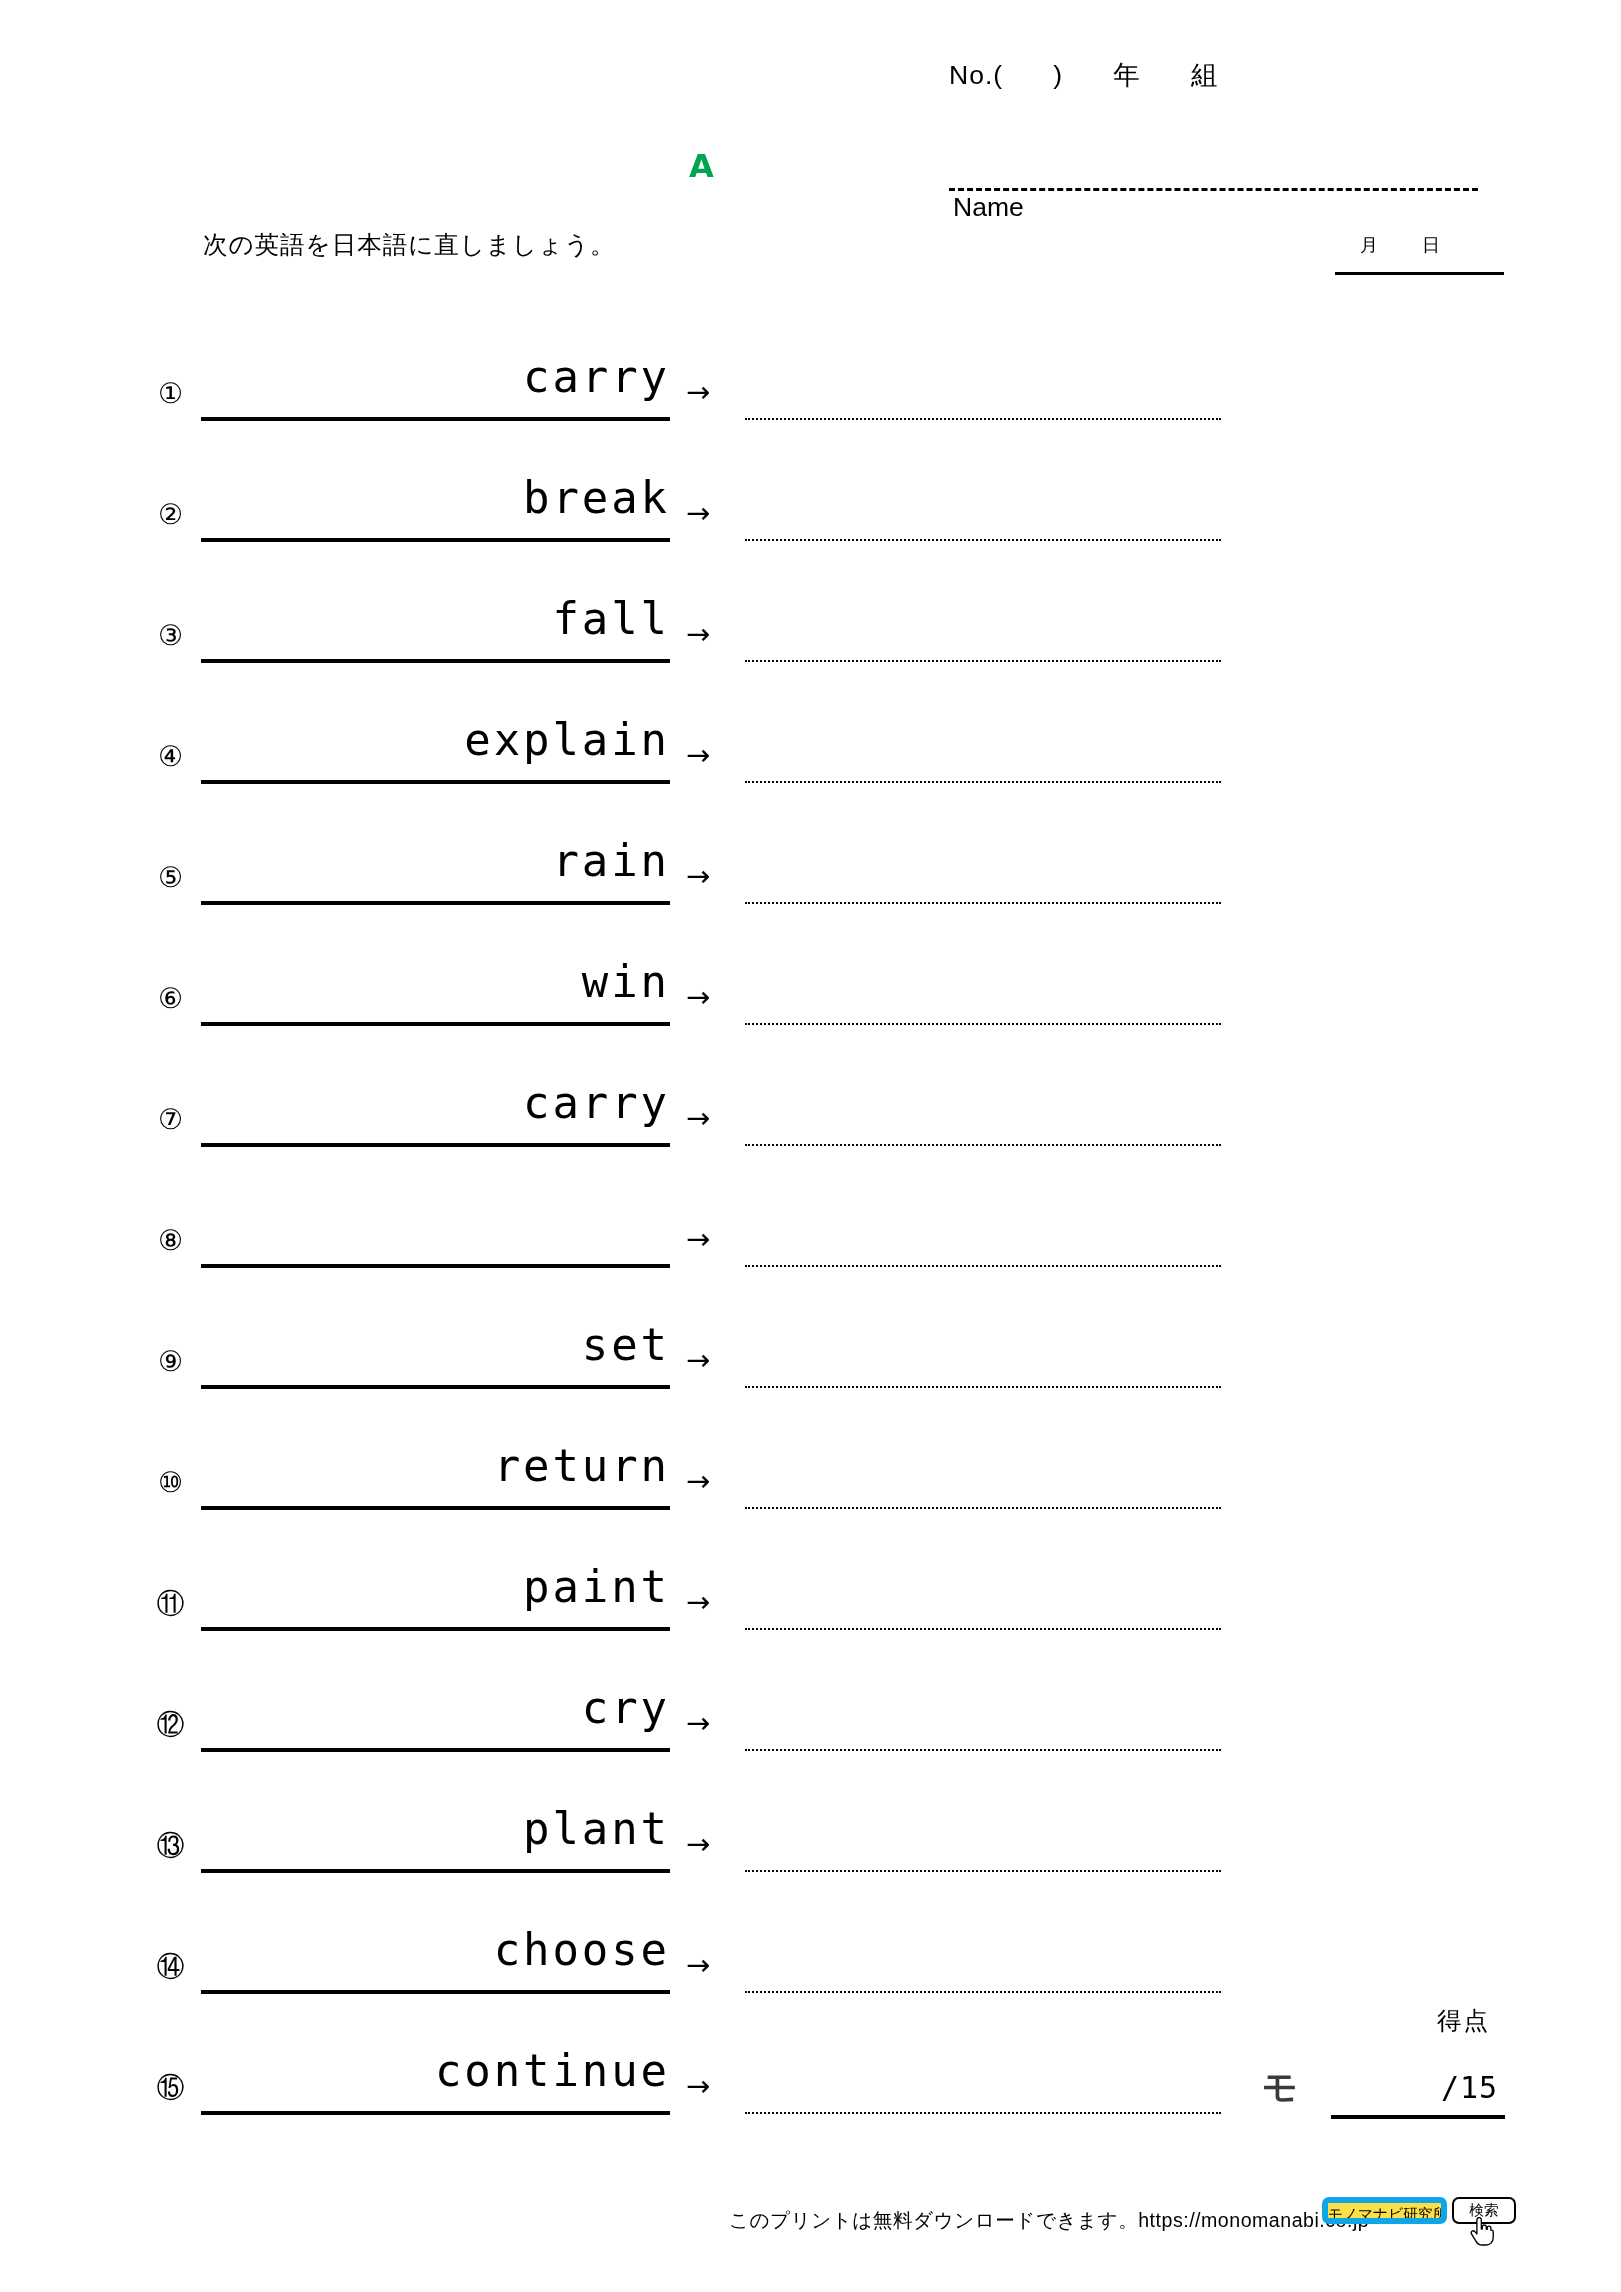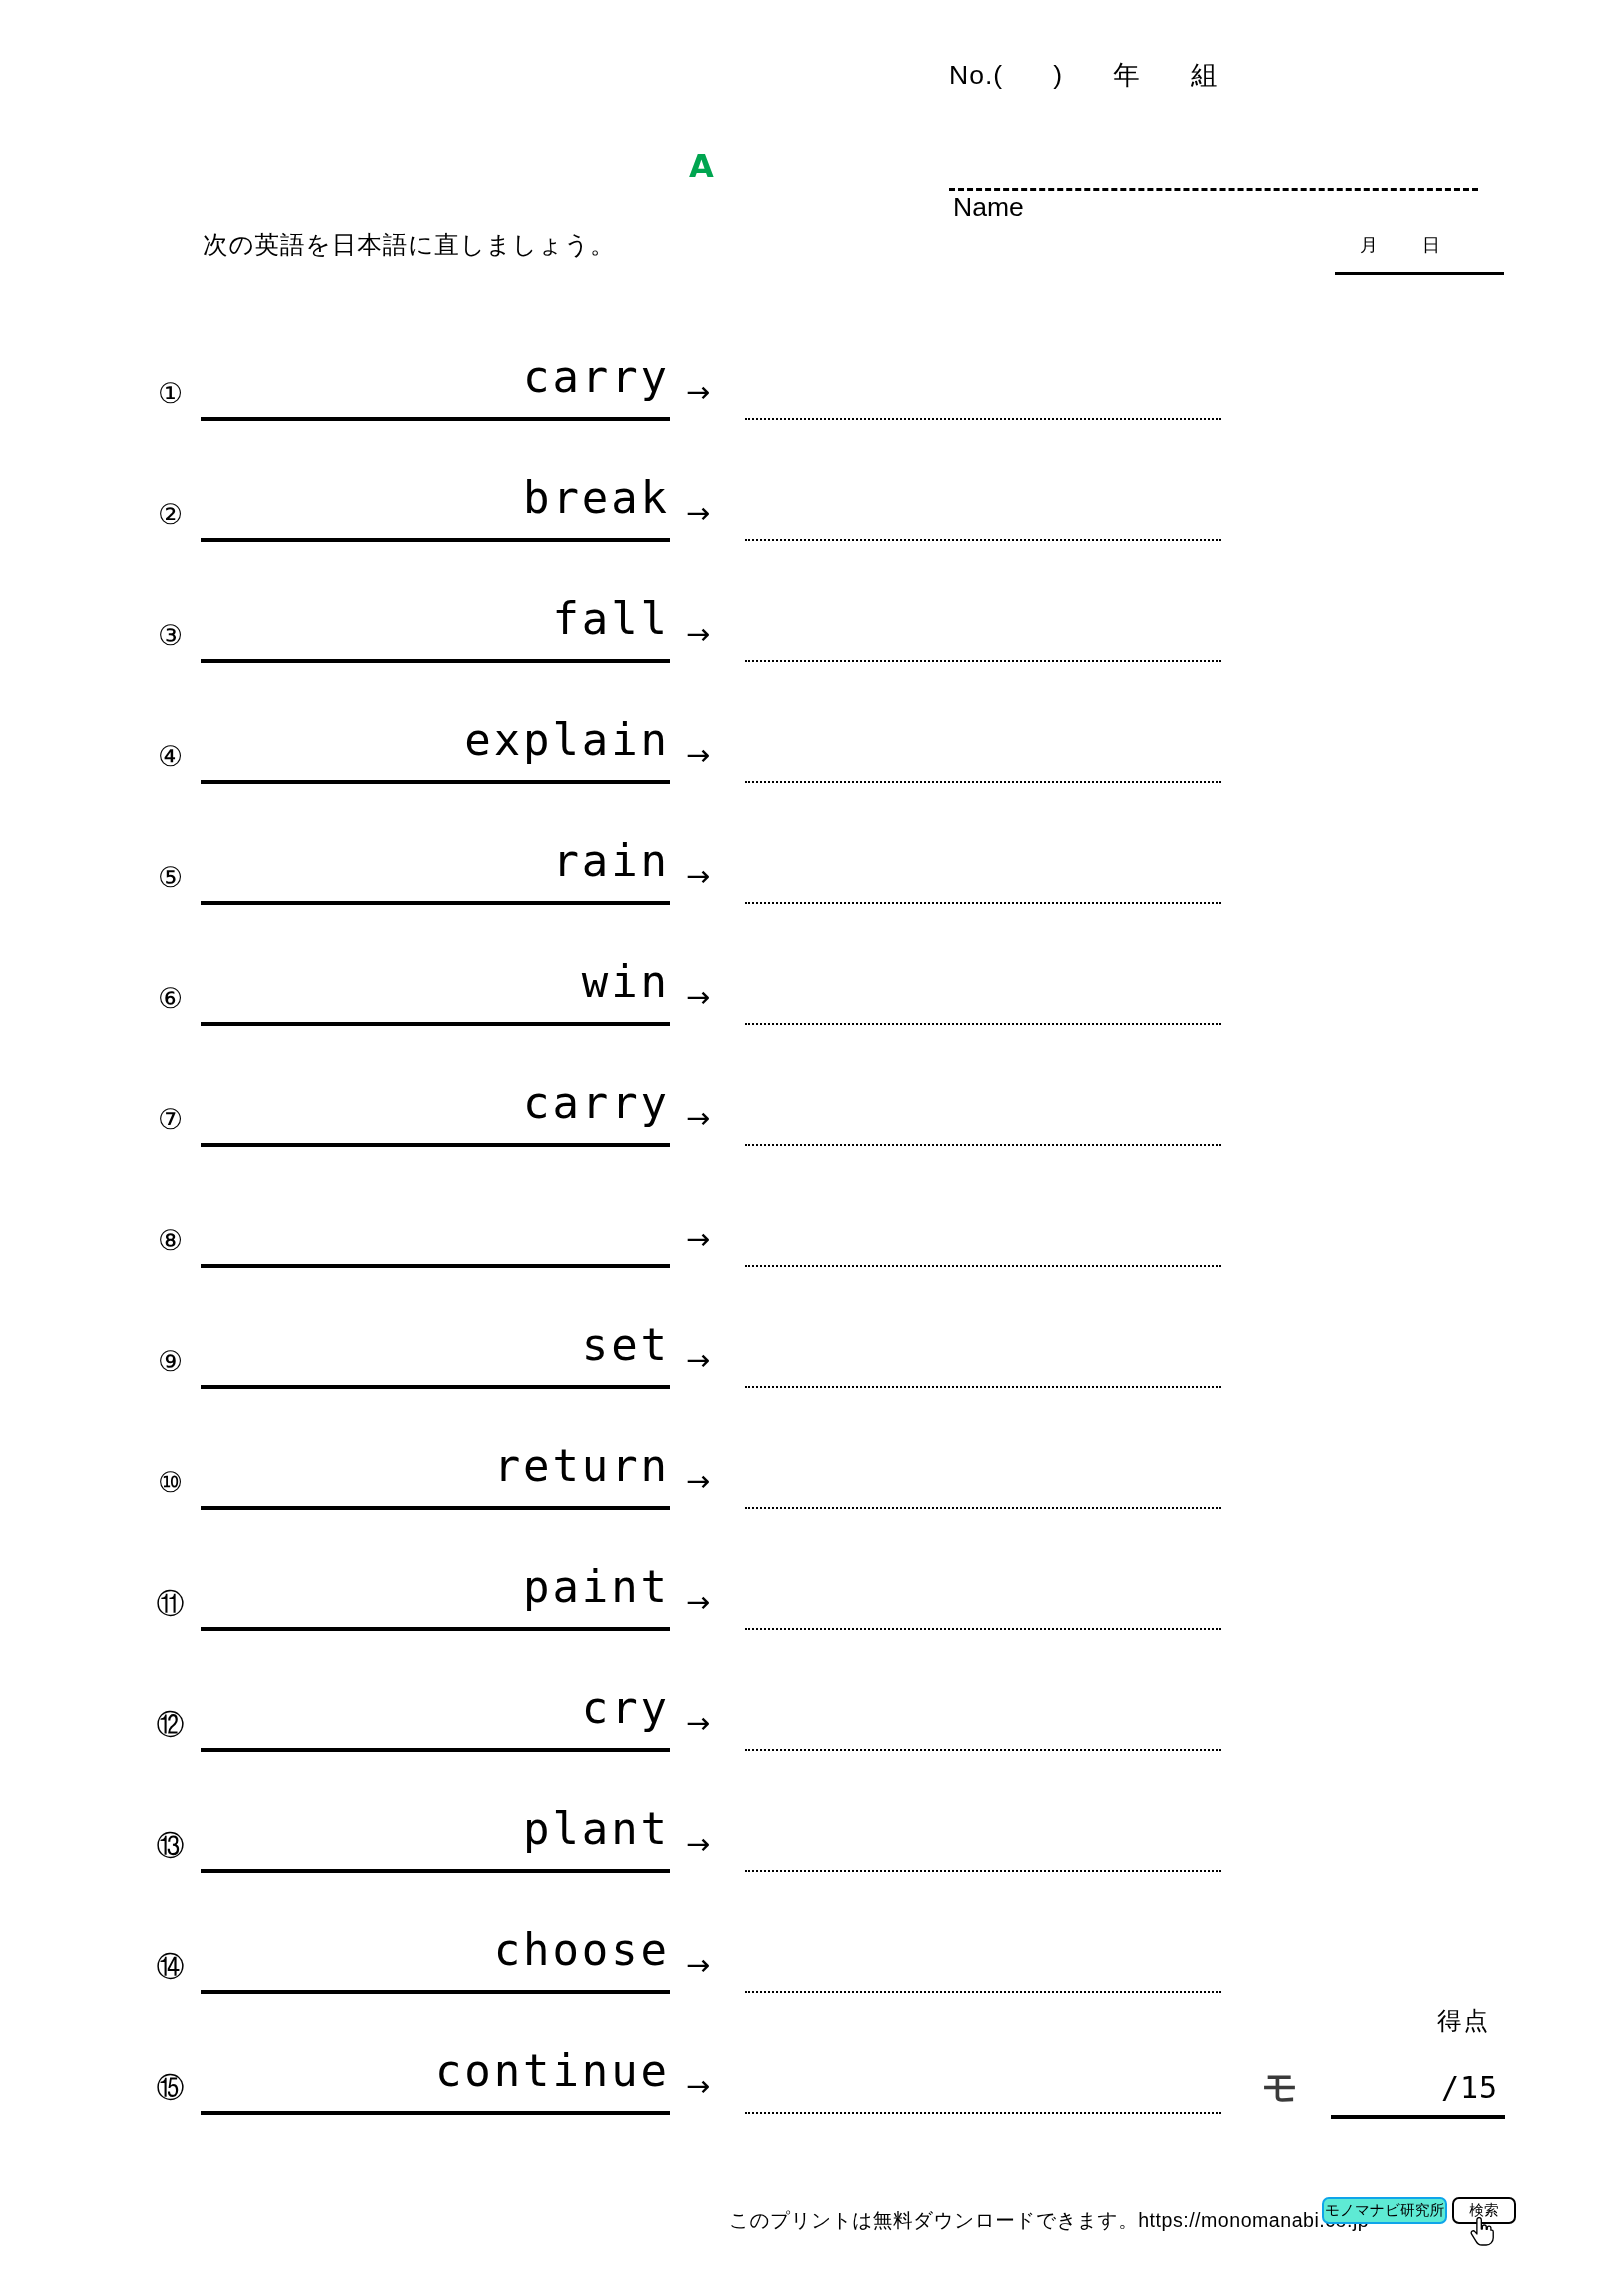--- a/index.html
+++ b/index.html
@@ -206,26 +206,26 @@
     position: absolute;
     left: 1322px;
     top: 2197px;
     display: flex;
     align-items: center;
     gap: 4.9px;
   }
   .search-field {
     width: 125px;
     height: 26.5px;
-    border: 2px solid #0ea5e9;
+    border: 6px solid #0ea5e9;
     border-radius: 6.9px;
     font-size: 14.7px;
     text-align: center;
     line-height: 23.5px;
-    background: #5eead4;
+    background: #fde047;
     color: #000;
     white-space: nowrap;
     overflow: hidden;
   }
   .search-btn {
     width: 64px;
     height: 26.5px;
     border: 2px solid #000;
     border-radius: 6.9px;
     font-size: 14.7px;

